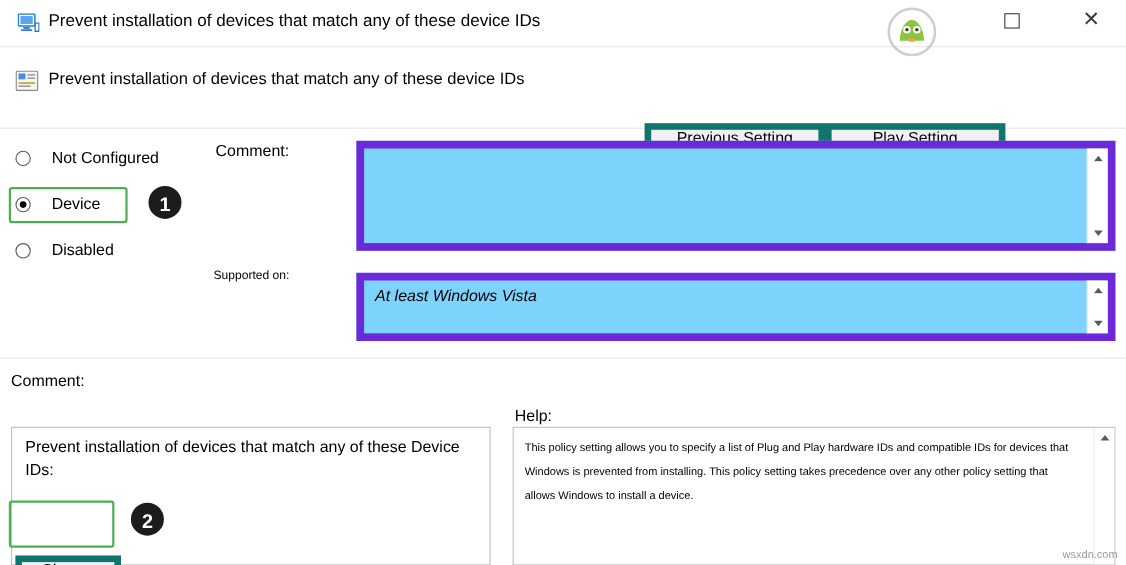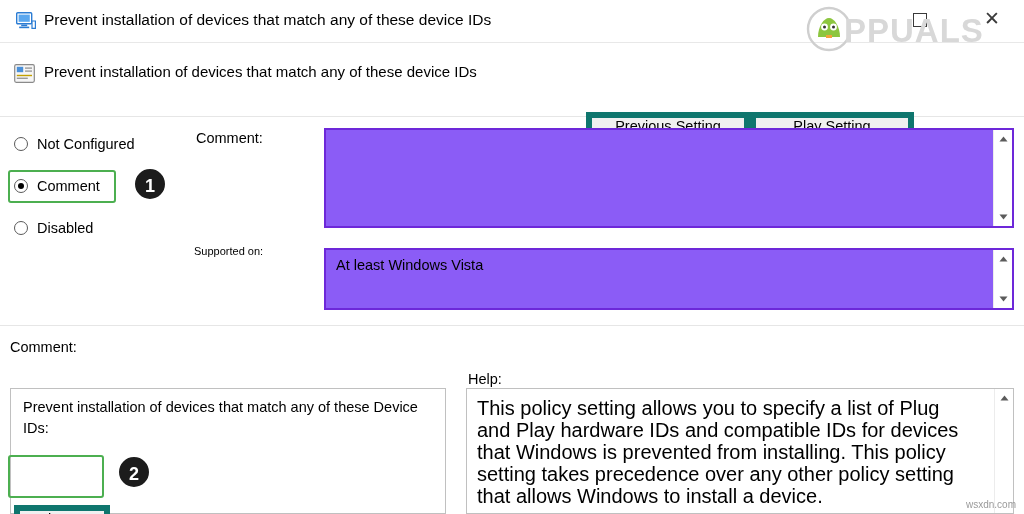--- a/index.html
+++ b/index.html
@@ -134,21 +134,21 @@
   }
   .radio-outer.checked::after {
     content: "";
     position: absolute;
     left: 2.6px; top: 2.6px;
     width: 6px; height: 6px;
     border-radius: 50%;
     background: #000;
   }
   .radio-label {
-    margin-left: 9px;
+    margin-left: 19px;
     font-size: 14.5px;
     white-space: nowrap;
   }
   .r1 { top: 133px; }
   .r2 { top: 175px; }
   .r3 { top: 217px; text-align: right; }
 
   
   .hl {
     position: absolute;
@@ -184,23 +184,24 @@
     left: 196px; top: 130px;
     font-size: 14.5px;
   }
   .lbl-supported {
     position: absolute;
     left: 194px; top: 245px;
     font-size: 11px;
   }
   .field {
     position: absolute;
-    background: #8b5cf6;
-    border: 2px solid #6d28d9;
-    box-sizing: border-box;
+    background: #7dd3fc;
+    border: 7px solid #6d28d9;
+    box-sizing: border-box;
+    font-style: italic;
   }
   .comment-box { left: 324px; top: 128px; width: 690px; height: 100px; }
   .supported-box { left: 324px; top: 248px; width: 690px; height: 62px; }
   .supported-text {
     position: absolute;
     left: 10px; top: 7px;
     font-size: 14.5px;
   }
 
   
@@ -259,21 +260,21 @@
   }
   .btn-show {
     position: absolute;
     left: 14px; top: 461px;
     width: 84px; height: 32px;
   }
   .help-text {
     position: absolute;
     left: 10px; top: 8px;
     width: 500px;
-    font-size: 20px;
+    font-size: 10px;
     line-height: 22px;
   }
 
   
   .sep-top {
     position: absolute;
     left: 0; top: 116px; width: 1024px; height: 1px;
     background: #e6e6e6;
   }
   .sep-mid {
@@ -307,21 +308,20 @@
       <svg width="46" height="46" viewBox="0 0 46 46">
         <circle cx="23" cy="23" r="21" fill="none" stroke="#cfcfcf" stroke-width="2.4"></circle>
         <path d="M12 31 C12 20 18 12 23 12 C28 12 34 20 34 31 Z" fill="#8cc63f"></path>
         <circle cx="18.5" cy="21" r="3.4" fill="#ffffff"></circle>
         <circle cx="27.5" cy="21" r="3.4" fill="#ffffff"></circle>
         <circle cx="18.5" cy="21" r="1.5" fill="#333333"></circle>
         <circle cx="27.5" cy="21" r="1.5" fill="#333333"></circle>
         <path d="M20 29 h6 v3 h-6 z" fill="#f2a33c"></path>
       </svg>
     </span>
-    <span class="wm-text">PPUALS</span>
   </div>
 </div>
 
 <div class="sep-top"></div>
 
 <div class="header-row">
   <span class="header-icon">
     <svg width="21" height="19" viewBox="0 0 21 19">
       <rect x="0.7" y="0.7" width="19.6" height="17.6" rx="1.5" fill="#f6f6f6" stroke="#8a8a8a" stroke-width="1.2"></rect>
       <rect x="2.8" y="2.8" width="6.4" height="5.4" fill="#4a90d9"></rect>
@@ -335,21 +335,21 @@
 </div>
 <div class="btn btn-prev">Previous Setting</div>
 <div class="btn btn-next">Play Setting</div>
 
 <div class="radio-row r1">
   <span class="radio-outer"></span>
   <span class="radio-label">Not Configured</span>
 </div>
 <div class="radio-row r2">
   <span class="radio-outer checked"></span>
-  <span class="radio-label">Comment</span>
+  <span class="radio-label">Device</span>
 </div>
 <div class="radio-row r3">
   <span class="radio-outer"></span>
   <span class="radio-label">Disabled</span>
 </div>
 
 <div class="hl hl-enabled"></div>
 <div class="callout callout-1">1</div>
 
 <div class="lbl-comment">Comment:</div>

